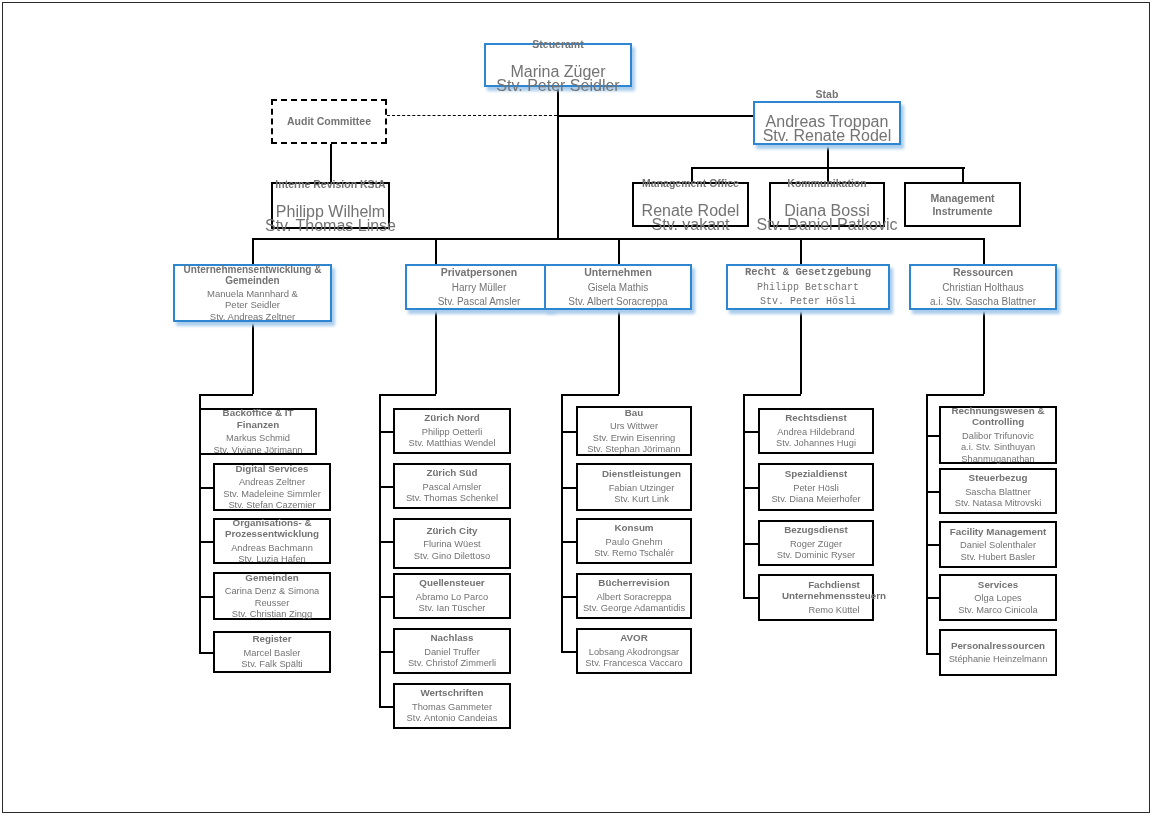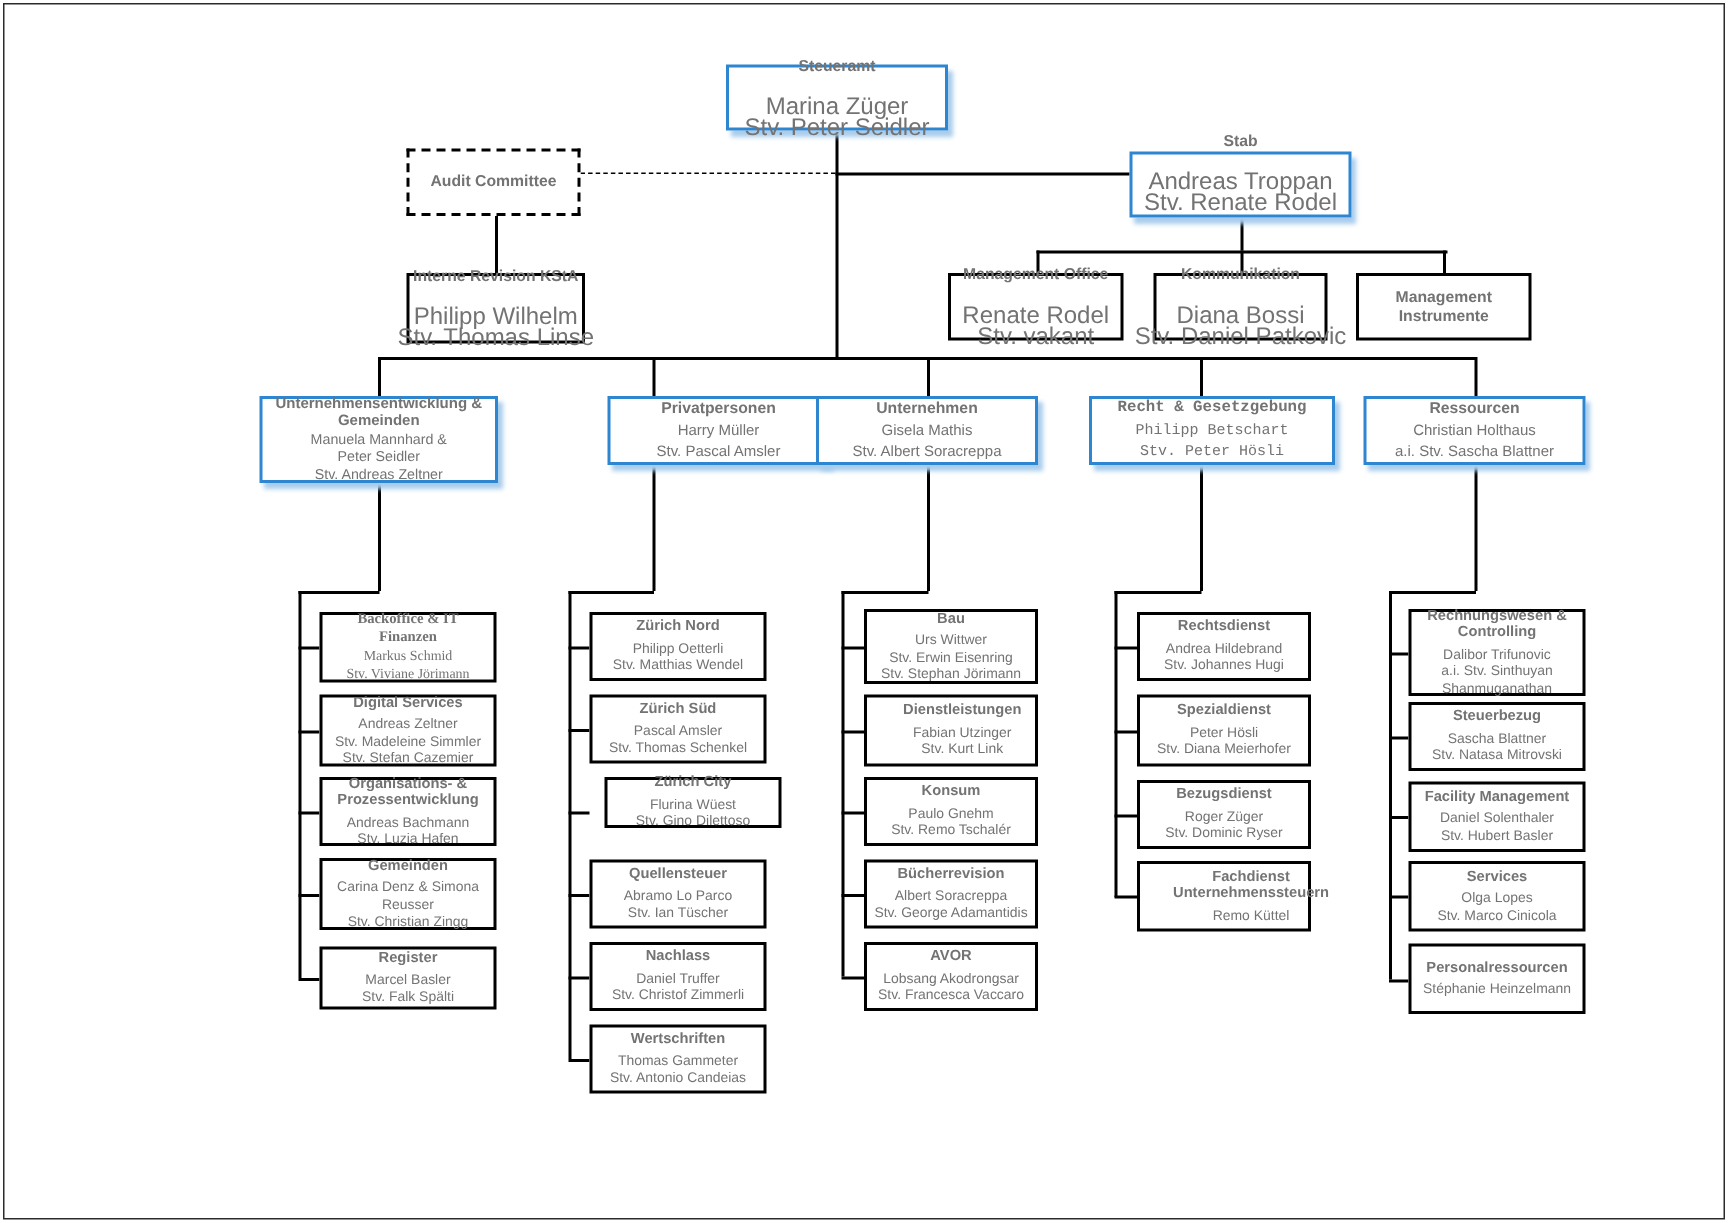--- a/index.html
+++ b/index.html
@@ -138,21 +138,21 @@
     </div>
     <div class="node blue div" style="left: 906px; top: 261px; width: 148px; height: 46px;">
       <div class="title">
         <div class="tl">Ressourcen</div>
       </div>
       <div class="people">
         <div class="pl">Christian Holthaus</div>
         <div class="pl">a.i. Stv. Sascha Blattner</div>
       </div>
     </div>
-    <div class="node black unit" style="left: 210px; top: 405px; width: 118px; height: 47px; font-family: Liberation Serif, serif;">
+    <div class="node black unit" style="left: 196px; top: 405px; width: 118px; height: 47px;">
       <div class="title">
         <div class="tl">Backoffice &amp; IT</div>
         <div class="tl">Finanzen</div>
       </div>
       <div class="people">
         <div class="pl">Markus Schmid</div>
         <div class="pl">Stv. Viviane Jörimann</div>
       </div>
     </div>
     <div class="node black unit" style="left: 210px; top: 460px; width: 118px; height: 48px;">
@@ -205,21 +205,21 @@
     </div>
     <div class="node black unit" style="left: 390px; top: 460px; width: 118px; height: 46px;">
       <div class="title">
         <div class="tl">Zürich Süd</div>
       </div>
       <div class="people">
         <div class="pl">Pascal Amsler</div>
         <div class="pl">Stv. Thomas Schenkel</div>
       </div>
     </div>
-    <div class="node black unit" style="left: 400px; top: 515px; width: 118px; height: 34px; align-items: center;">
+    <div class="node black unit" style="left: 390px; top: 515px; width: 118px; height: 51px; align-items: center;">
       <div class="title">
         <div class="tl">Zürich City</div>
       </div>
       <div class="people">
         <div class="pl">Flurina Wüest</div>
         <div class="pl">Stv. Gino Dilettoso</div>
       </div>
     </div>
     <div class="node black unit" style="left: 390px; top: 570px; width: 118px; height: 46px;">
       <div class="title">

